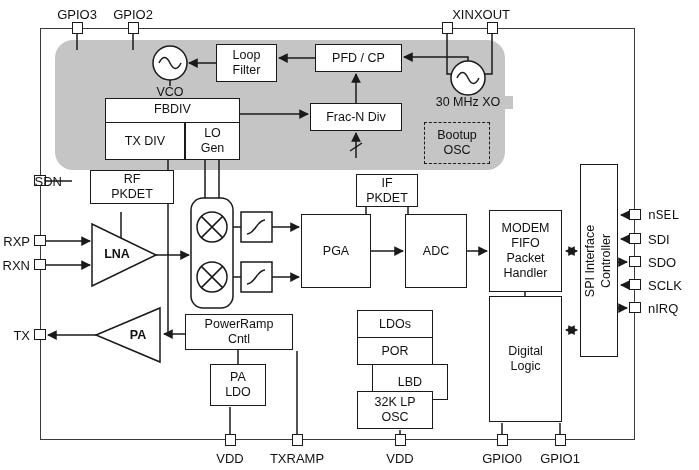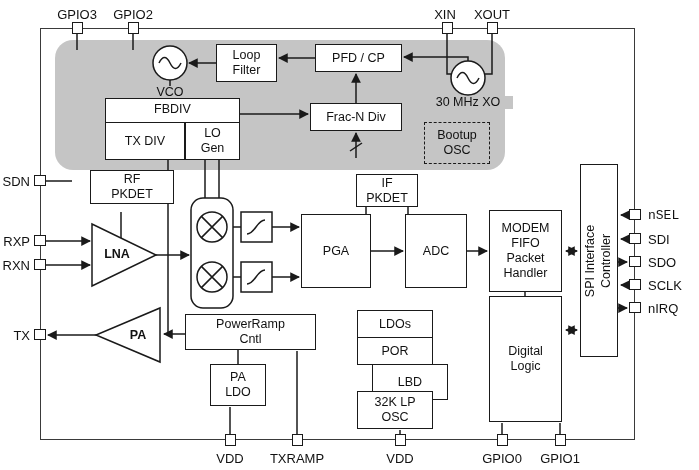--- a/index.html
+++ b/index.html
@@ -136,21 +136,21 @@
 Packet
 Handler</div>
   <div class="block" style="left:489px;top:296px;width:73px;height:126px;">Digital
 Logic</div>
   <div class="block" style="left:580px;top:164px;width:38px;height:193px;">
     <span id="spi-text">SPI Interface
 Controller</span>
   </div>
 
   <div class="freelabel bold" style="left:122px;top:329px;width:32px;height:13px;">PA</div>
-  <div class="block" style="left:185px;top:314px;width:131px;height:36px;">PowerRamp
+  <div class="block" style="left:185px;top:314px;width:108px;height:36px;">PowerRamp
 Cntl</div>
   <div class="block" style="left:210px;top:364px;width:56px;height:42px;">PA
 LDO</div>
   <div class="block" style="left:357px;top:310px;width:76px;height:28px;">LDOs</div>
   <div class="block" style="left:357px;top:337px;width:76px;height:28px;">POR</div>
   <div class="block" style="left:372px;top:364px;width:76px;height:36px;">LBD</div>
   <div class="block" style="left:357px;top:391px;width:76px;height:38px;">32K LP
 OSC</div>
 
   <div class="pin" style="left:72px;top:22px;width:11px;height:12px;"></div>
@@ -170,23 +170,23 @@
   <div class="pin" style="left:555px;top:434px;width:11px;height:12px;"></div>
 
   <div class="pin" style="left:629px;top:209px;width:12px;height:11px;"></div>
   <div class="pin" style="left:629px;top:233px;width:12px;height:11px;"></div>
   <div class="pin" style="left:629px;top:256px;width:12px;height:11px;"></div>
   <div class="pin" style="left:629px;top:279px;width:12px;height:11px;"></div>
   <div class="pin" style="left:629px;top:302px;width:12px;height:11px;"></div>
 
   <div class="pinlabel c" style="left:47px;top:6px;width:60px;height:16px;">GPIO3</div>
   <div class="pinlabel c" style="left:103px;top:6px;width:60px;height:16px;">GPIO2</div>
-  <div class="pinlabel c" style="left:425px;top:6px;width:40px;height:16px;">XIN</div>
+  <div class="pinlabel c" style="left:443px;top:6px;width:40px;height:16px;">XIN</div>
   <div class="pinlabel c" style="left:469px;top:6px;width:46px;height:16px;">XOUT</div>
-  <div class="pinlabel r" style="left:0px;top:174px;width:30px;height:14px;">SDN</div>
+  <div class="pinlabel r" style="left:0px;top:174px;width:30px;height:14px;padding-left:32px;">SDN</div>
   <div class="pinlabel r" style="left:0px;top:234px;width:30px;height:14px;">RXP</div>
   <div class="pinlabel r" style="left:0px;top:258px;width:30px;height:14px;">RXN</div>
   <div class="pinlabel r" style="left:0px;top:328px;width:30px;height:14px;">TX</div>
   <div class="pinlabel c" style="left:205px;top:450px;width:50px;height:16px;">VDD</div>
   <div class="pinlabel c" style="left:264px;top:450px;width:66px;height:16px;">TXRAMP</div>
   <div class="pinlabel c" style="left:375px;top:450px;width:50px;height:16px;">VDD</div>
   <div class="pinlabel c" style="left:472px;top:450px;width:60px;height:16px;">GPIO0</div>
   <div class="pinlabel c" style="left:530px;top:450px;width:60px;height:16px;">GPIO1</div>
   <div class="pinlabel l" style="left:648px;top:208px;width:48px;height:14px;font-family:Liberation Mono, monospace;">nSEL</div>
   <div class="pinlabel l" style="left:648px;top:232px;width:48px;height:14px;">SDI</div>

